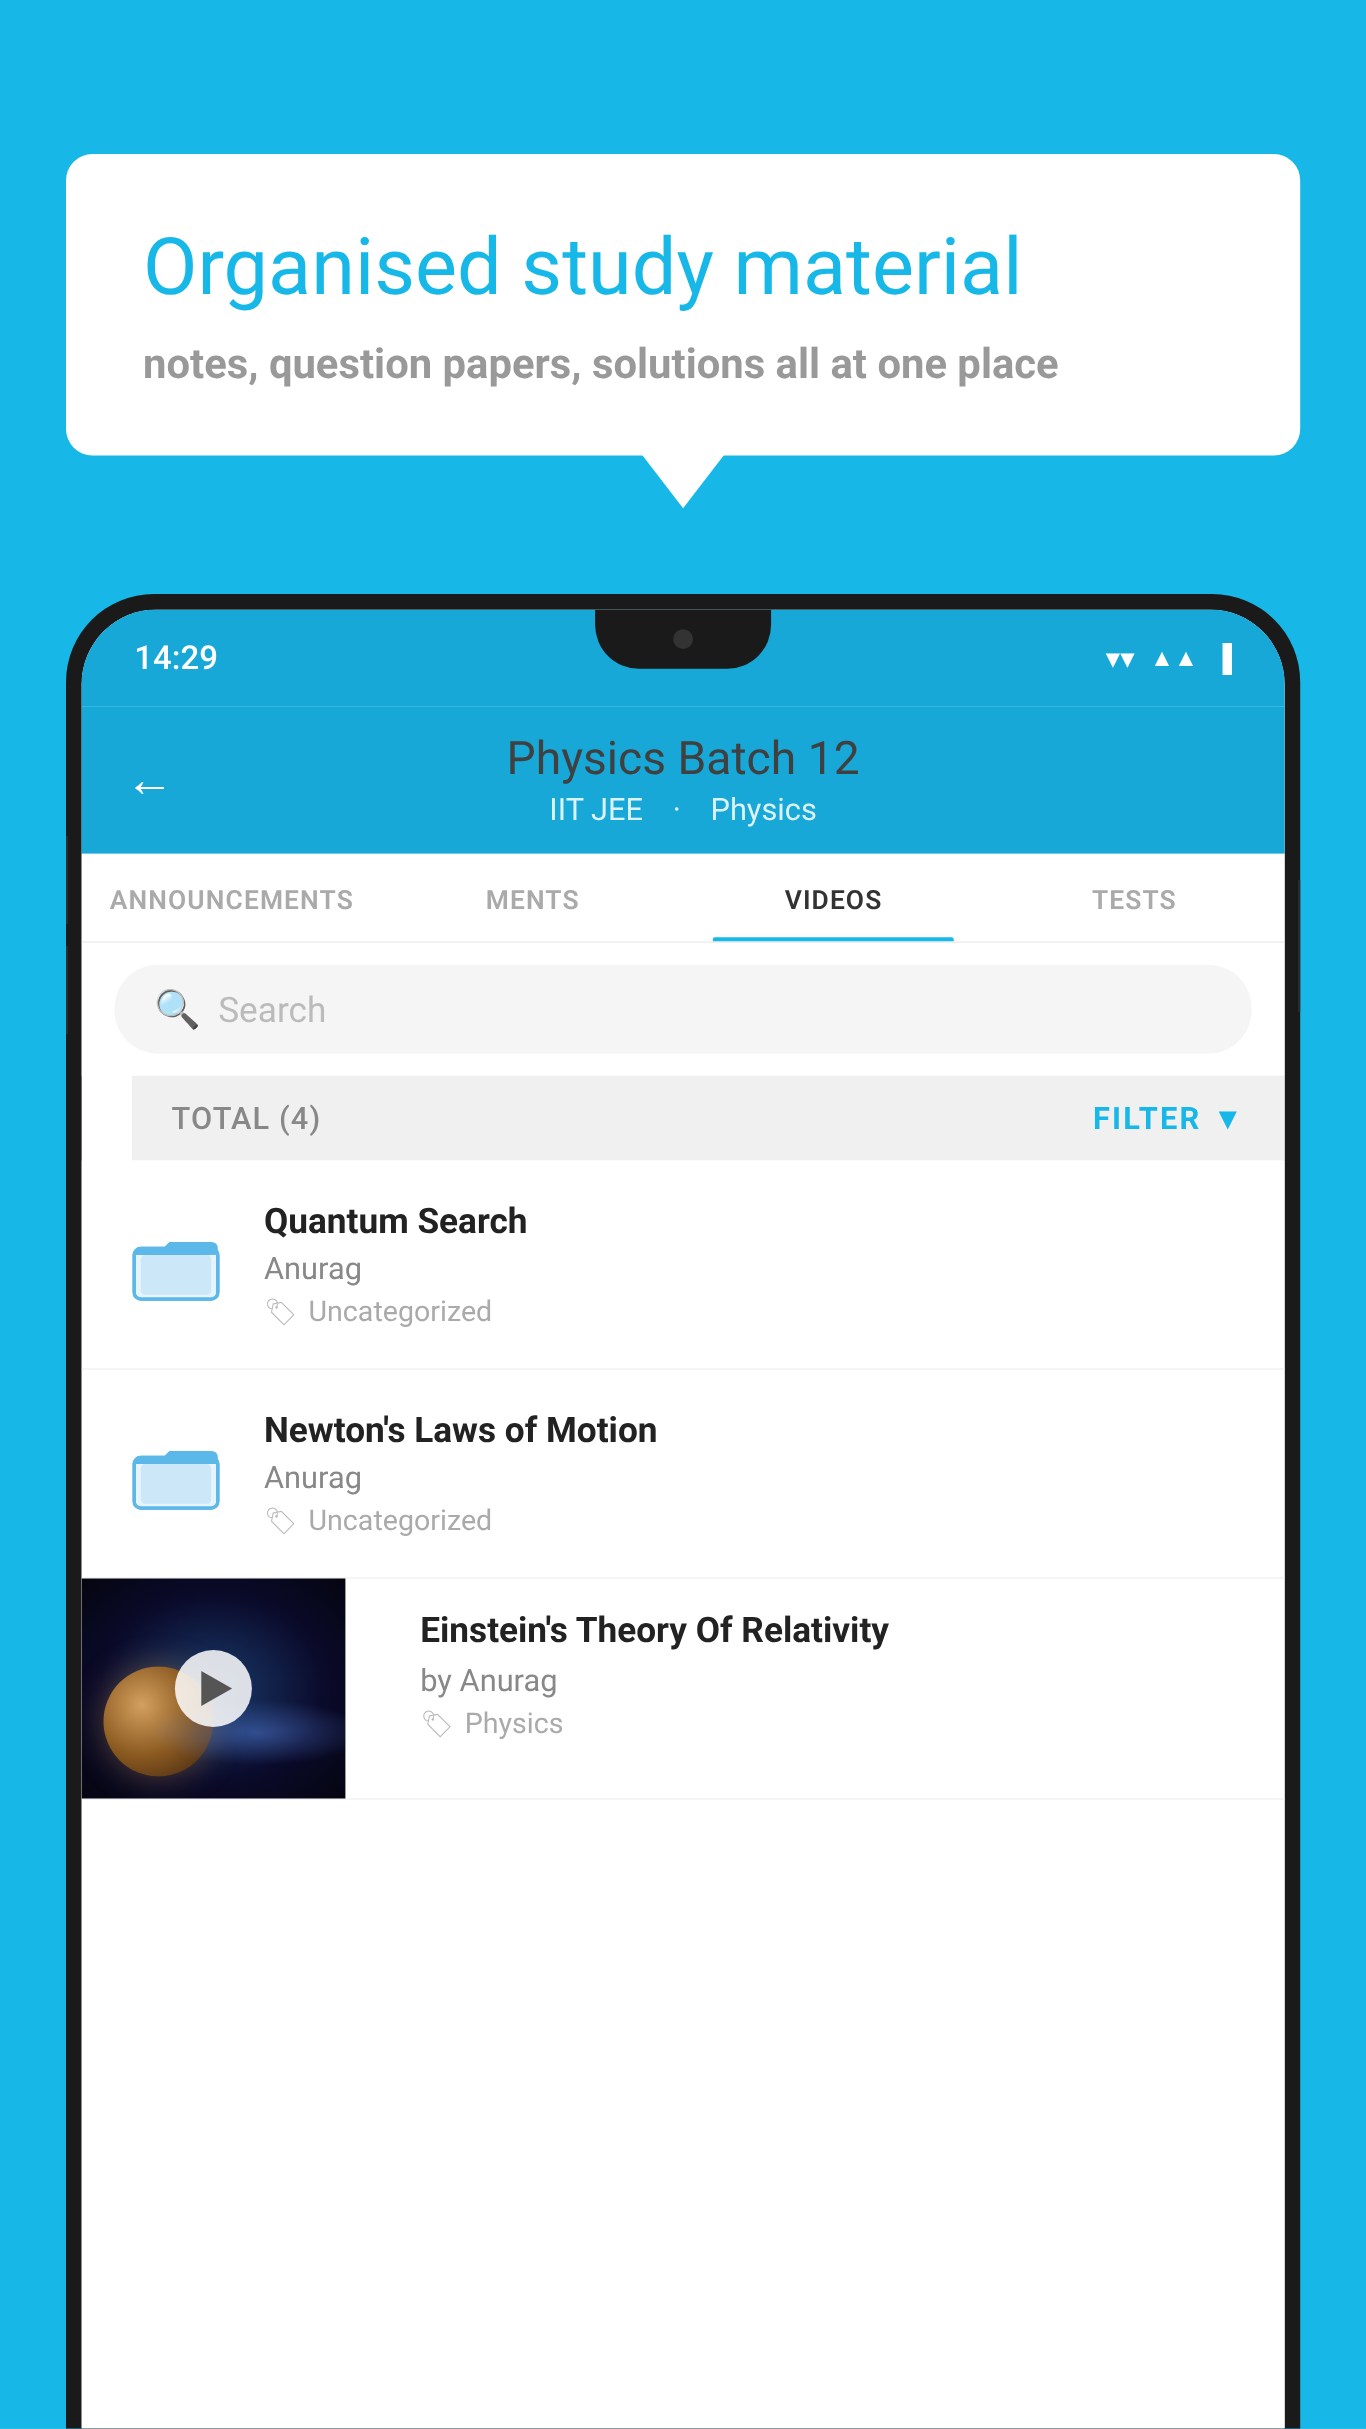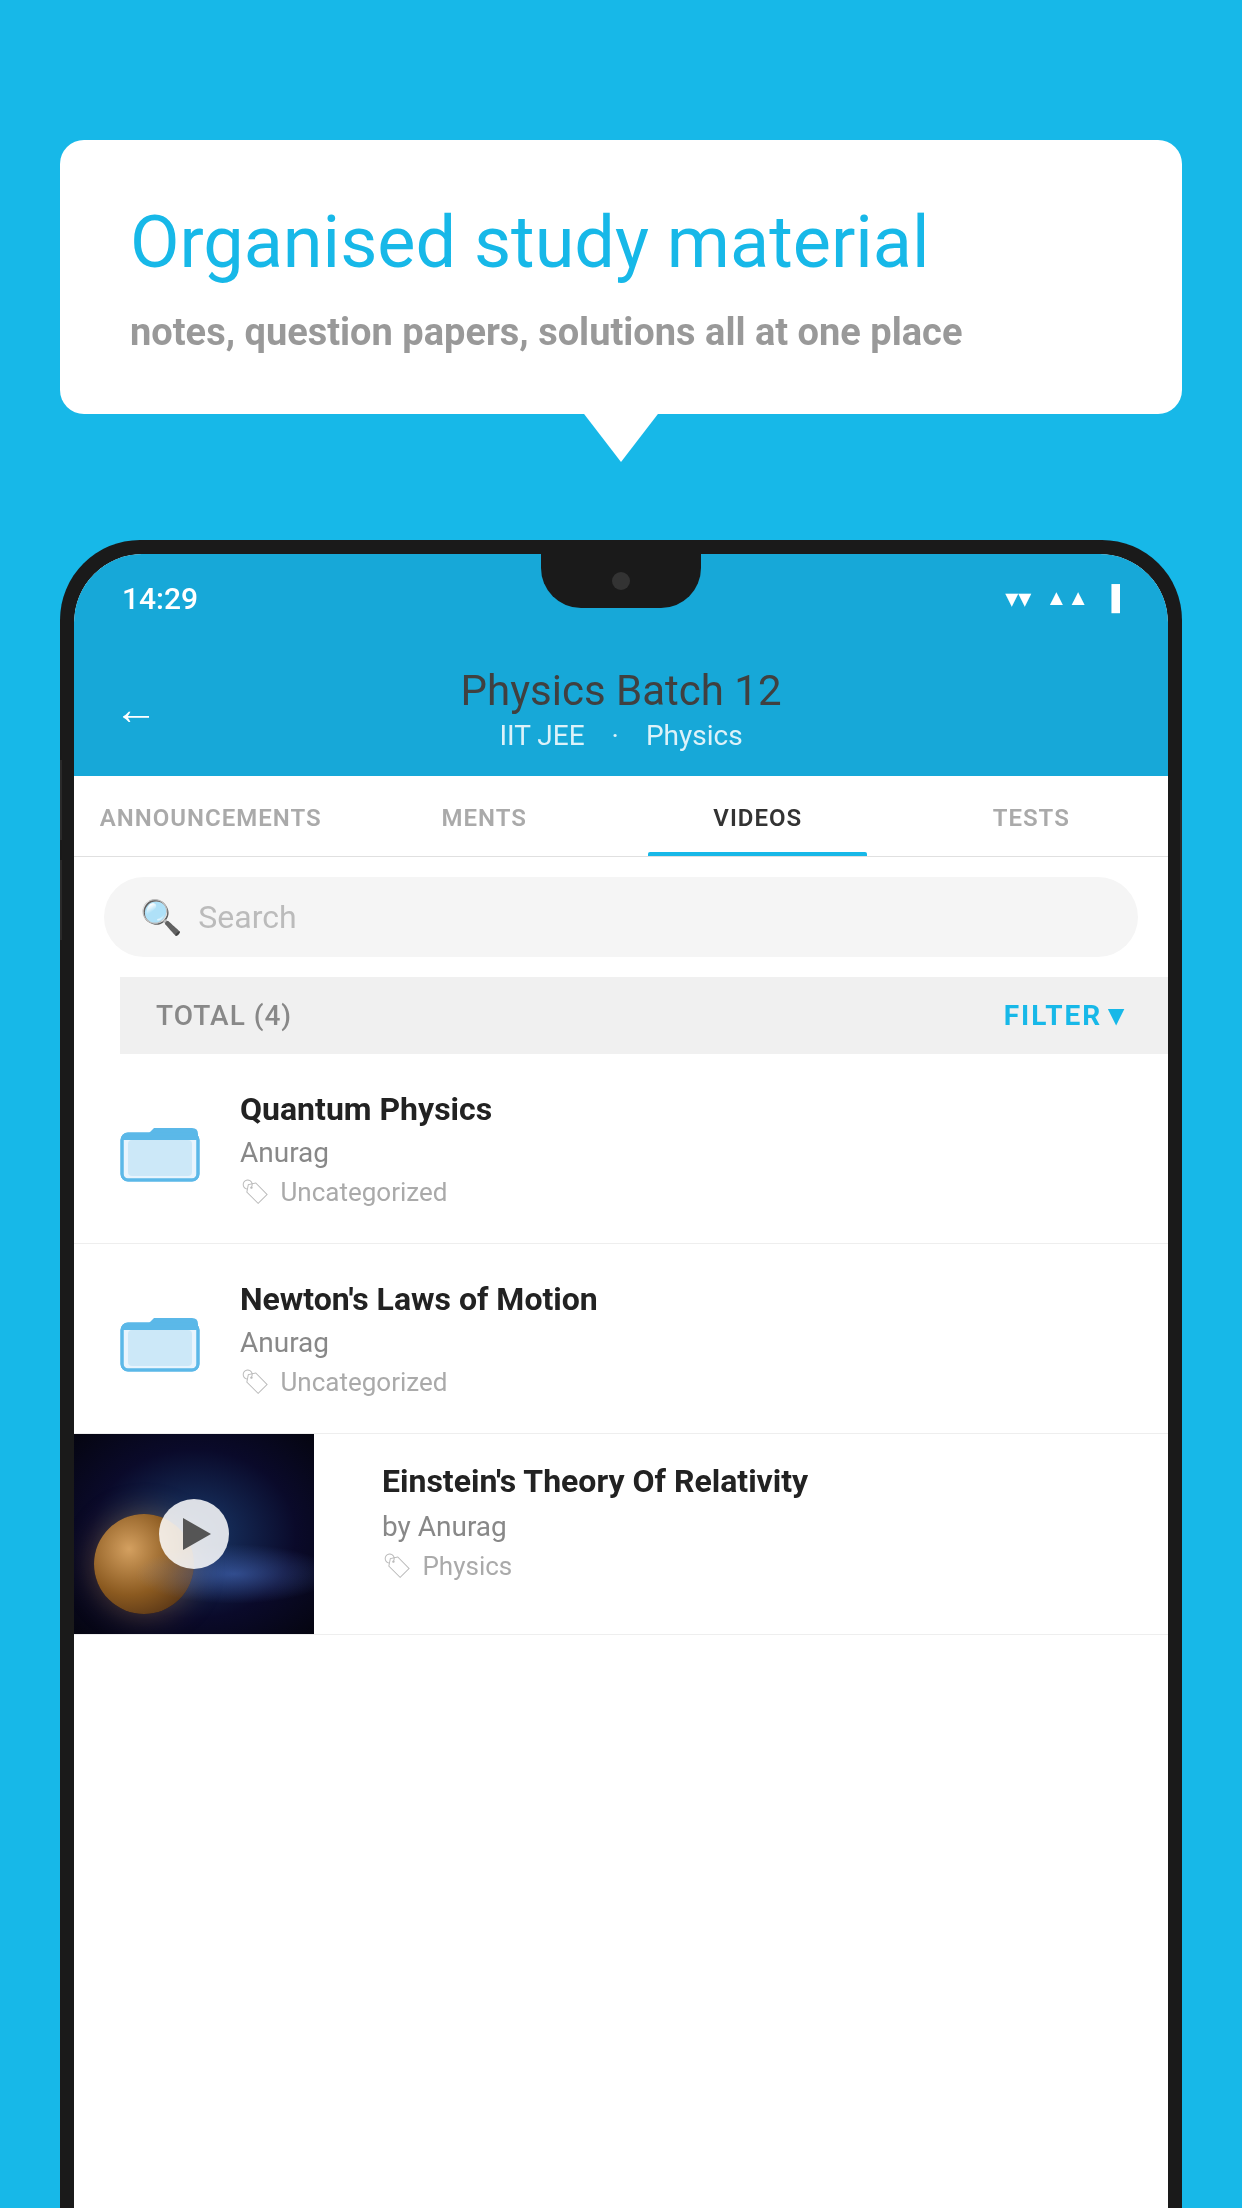--- a/index.html
+++ b/index.html
@@ -236,20 +236,21 @@
       font-weight: 500;
       letter-spacing: 1px;
     }
 
     .filter-btn {
       color: #17b8e8;
       font-size: 28px;
       font-weight: 700;
       display: flex;
       align-items: center;
+      gap: 10px;
       cursor: pointer;
       letter-spacing: 2px;
     }
 
     
     .video-list {
       background: white;
       flex: 1;
     }
 
@@ -511,21 +512,21 @@
         <div class="video-item">
           <div class="video-thumb-icon">
             <svg class="folder-svg" viewBox="0 0 80 70" fill="none" xmlns="http://www.w3.org/2000/svg">
               <rect x="2" y="20" width="76" height="46" rx="6" fill="#e8f4fd" stroke="#5bb8e8" stroke-width="3"></rect>
               <path d="M2 26 Q2 20 8 20 L28 20 L34 14 L72 14 Q78 14 78 20 L78 26 Z" fill="#5bb8e8"></path>
               <rect x="8" y="26" width="64" height="36" rx="4" fill="#cce8f8"></rect>
               <rect x="2" y="20" width="76" height="46" rx="6" fill="none" stroke="#5bb8e8" stroke-width="3"></rect>
             </svg>
           </div>
           <div class="video-info">
-            <div class="video-title">Quantum Physics</div>
+            <div class="video-title">Quantum Search</div>
             <div class="video-author">Anurag</div>
             <div class="video-tag">
               <span style="color:#bbb;font-size:24px;">🏷</span>
               <span>Uncategorized</span>
             </div>
           </div>
         </div>
 
         <div class="video-item">
           <div class="video-thumb-icon">

